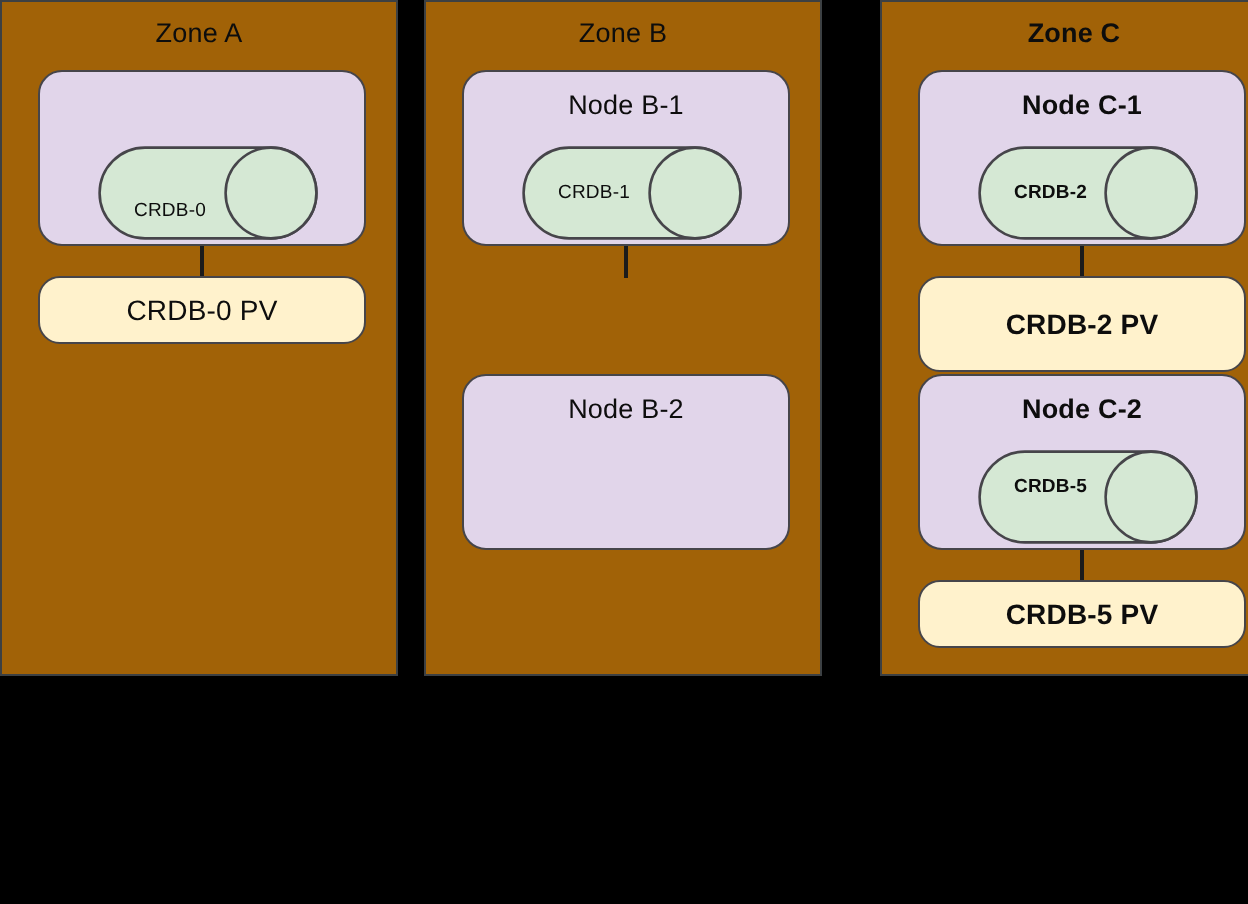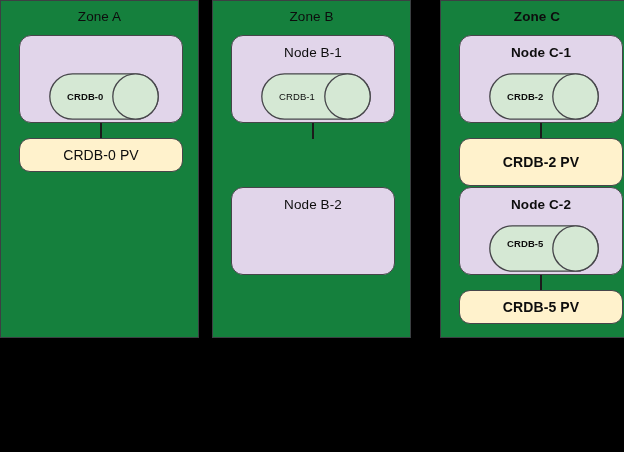--- a/index.html
+++ b/index.html
@@ -16,21 +16,21 @@
   }
   #canvas {
     position: absolute;
     left: 0; top: 0;
     width: 624px;
     height: 452px;
     background: #000000;
   }
   .zone {
     position: absolute;
-    background: #15803d;
+    background: #a16207;
     border: 1px solid #3c4043;
     box-sizing: border-box;
   }
   .zone-label {
     position: absolute;
     left: 0;
     right: 0;
     top: 8px;
     text-align: center;
     font-size: 13.5px;
@@ -98,21 +98,21 @@
 </head>
 <body>
 
 <div id="canvas">
 
   <div class="zone" style="left:0px; top:0px; width:199px; height:338px;">
     <div class="zone-label">Zone A</div>
 
     <div class="node" style="left:18px; top:34px; width:164px; height:88px;">
 
-      <div class="cyl" style="left:29px; top:37px; width:110px; height:47px;font-weight:bold;">
+      <div class="cyl" style="left:29px; top:37px; width:110px; height:64px;">
         <svg width="110" height="47" viewBox="0 0 110 47">
           <path d="M 23.5 0.8 L 86.5 0.8 A 22.7 22.7 0 0 1 86.5 46.2 L 23.5 46.2 A 22.7 22.7 0 0 1 23.5 0.8 Z" fill="#d5e8d4" stroke="#46454a" stroke-width="1.3"></path>
           <ellipse cx="86.5" cy="23.5" rx="22.7" ry="22.7" fill="#d5e8d4" stroke="#46454a" stroke-width="1.3"></ellipse>
         </svg>
         <div class="cyl-label">CRDB-0</div>
       </div>
     </div>
 
     <div class="connector" style="left:99px; top:122px; height:16px;"></div>
 

